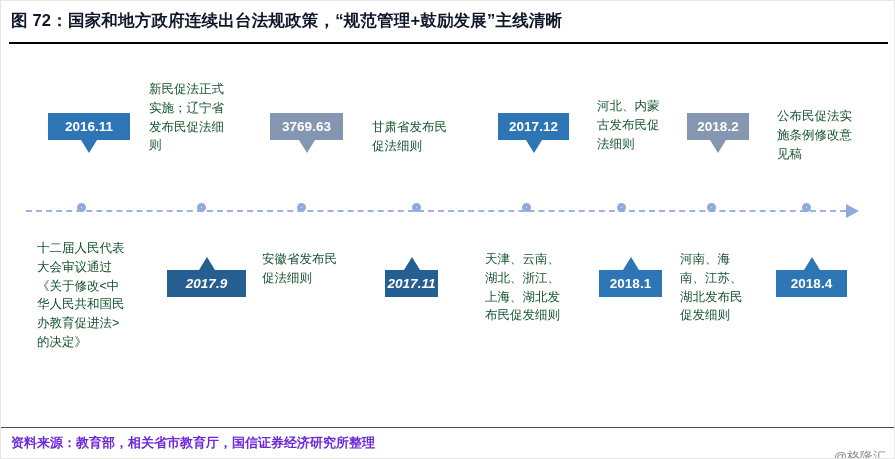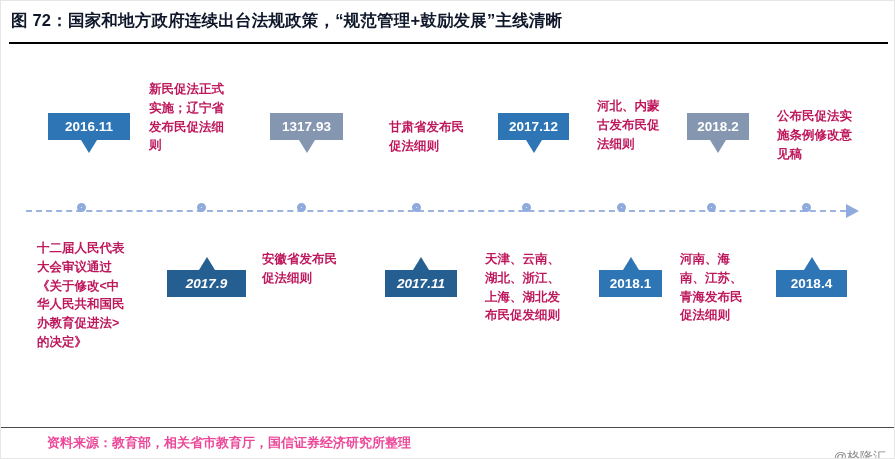--- a/index.html
+++ b/index.html
@@ -43,31 +43,31 @@
   .badge.below::before { bottom:100%; border-bottom:13px solid #000; }
   .c-blue { background:#2E75B6; }
   .c-dark { background:#255E91;font-style:italic; }
   .c-gray { background:#8496B0; }
   .badge.above.c-blue::after { border-top-color:#2E75B6; }
   .badge.above.c-gray::after { border-top-color:#8496B0; }
   .badge.below.c-blue::before { border-bottom-color:#2E75B6; }
   .badge.below.c-dark::before { border-bottom-color:#255E91; }
   
   .desc {
-    position:absolute; font-size:12.5px; font-weight:bold; color:#be185d;
+    position:absolute; font-size:12.5px; font-weight:normal; color:#14532d;
     line-height:1.5; word-break:break-all;
   }
   
   .footer-rule {
     position:absolute; left:0; top:426px; width:895px; height:0;
     border-top:1px solid #4a4a4a;
   }
   .source-note {
     position:absolute; left:10px; top:433px; font-size:13px; font-weight:bold;
-    color:#ec4899; font-family:"Liberation Serif","DejaVu Serif",serif;margin-left:36px;
+    color:#6d28d9; font-family:"Liberation Serif","DejaVu Serif",serif;
   }
   .watermark {
     position:absolute; right:8px; top:447px; font-size:13px; color:#8a8a8a;
   }
 </style>
 </head>
 <body>
 
 <div class="page">
 
@@ -80,36 +80,36 @@
   <div class="node" style="left:76px"></div>
   <div class="node" style="left:196px"></div>
   <div class="node" style="left:296px"></div>
   <div class="node" style="left:411px"></div>
   <div class="node" style="left:521px"></div>
   <div class="node" style="left:616px"></div>
   <div class="node" style="left:706px"></div>
   <div class="node" style="left:801px"></div>
 
   <div class="badge above c-blue" style="left:47px;top:112px;width:82px">2016.11</div>
-  <div class="badge above c-gray" style="left:269px;top:112px;width:73px">1317.93</div>
+  <div class="badge above c-gray" style="left:269px;top:112px;width:73px">3769.63</div>
   <div class="badge above c-blue" style="left:497px;top:112px;width:71px">2017.12</div>
   <div class="badge above c-gray" style="left:686px;top:112px;width:62px">2018.2</div>
 
   <div class="badge below c-dark" style="left:166px;top:269px;width:79px">2017.9</div>
-  <div class="badge below c-dark" style="left:384px;top:269px;width:72px">2017.11</div>
+  <div class="badge below c-dark" style="left:384px;top:269px;width:53px">2017.11</div>
   <div class="badge below c-blue" style="left:598px;top:269px;width:63px">2018.1</div>
   <div class="badge below c-blue" style="left:775px;top:269px;width:71px">2018.4</div>
 
   <div class="desc" style="left:148px;top:79px;width:80px">新民促法正式实施；辽宁省发布民促法细则</div>
-  <div class="desc" style="left:388px;top:117px;width:80px">甘肃省发布民促法细则</div>
+  <div class="desc" style="left:371px;top:117px;width:80px">甘肃省发布民促法细则</div>
   <div class="desc" style="left:596px;top:96px;width:74px">河北、内蒙古发布民促法细则</div>
   <div class="desc" style="left:776px;top:106px;width:80px">公布民促法实施条例修改意见稿</div>
 
   <div class="desc" style="left:36px;top:238px;width:94px">十二届人民代表大会审议通过《关于修改&lt;中华人民共和国民办教育促进法&gt;的决定》</div>
   <div class="desc" style="left:261px;top:249px;width:80px">安徽省发布民促法细则</div>
   <div class="desc" style="left:484px;top:249px;width:80px">天津、云南、湖北、浙江、上海、湖北发布民促发细则</div>
-  <div class="desc" style="left:679px;top:249px;width:74px">河南、海南、江苏、青海发布民促法细则</div>
+  <div class="desc" style="left:679px;top:249px;width:74px">河南、海南、江苏、湖北发布民促发细则</div>
 
   <div class="footer-rule"></div>
   <div class="source-note">资料来源：教育部，相关省市教育厅，国信证券经济研究所整理</div>
   <div class="watermark">@格隆汇</div>
 
 </div>
 
 </body></html>

